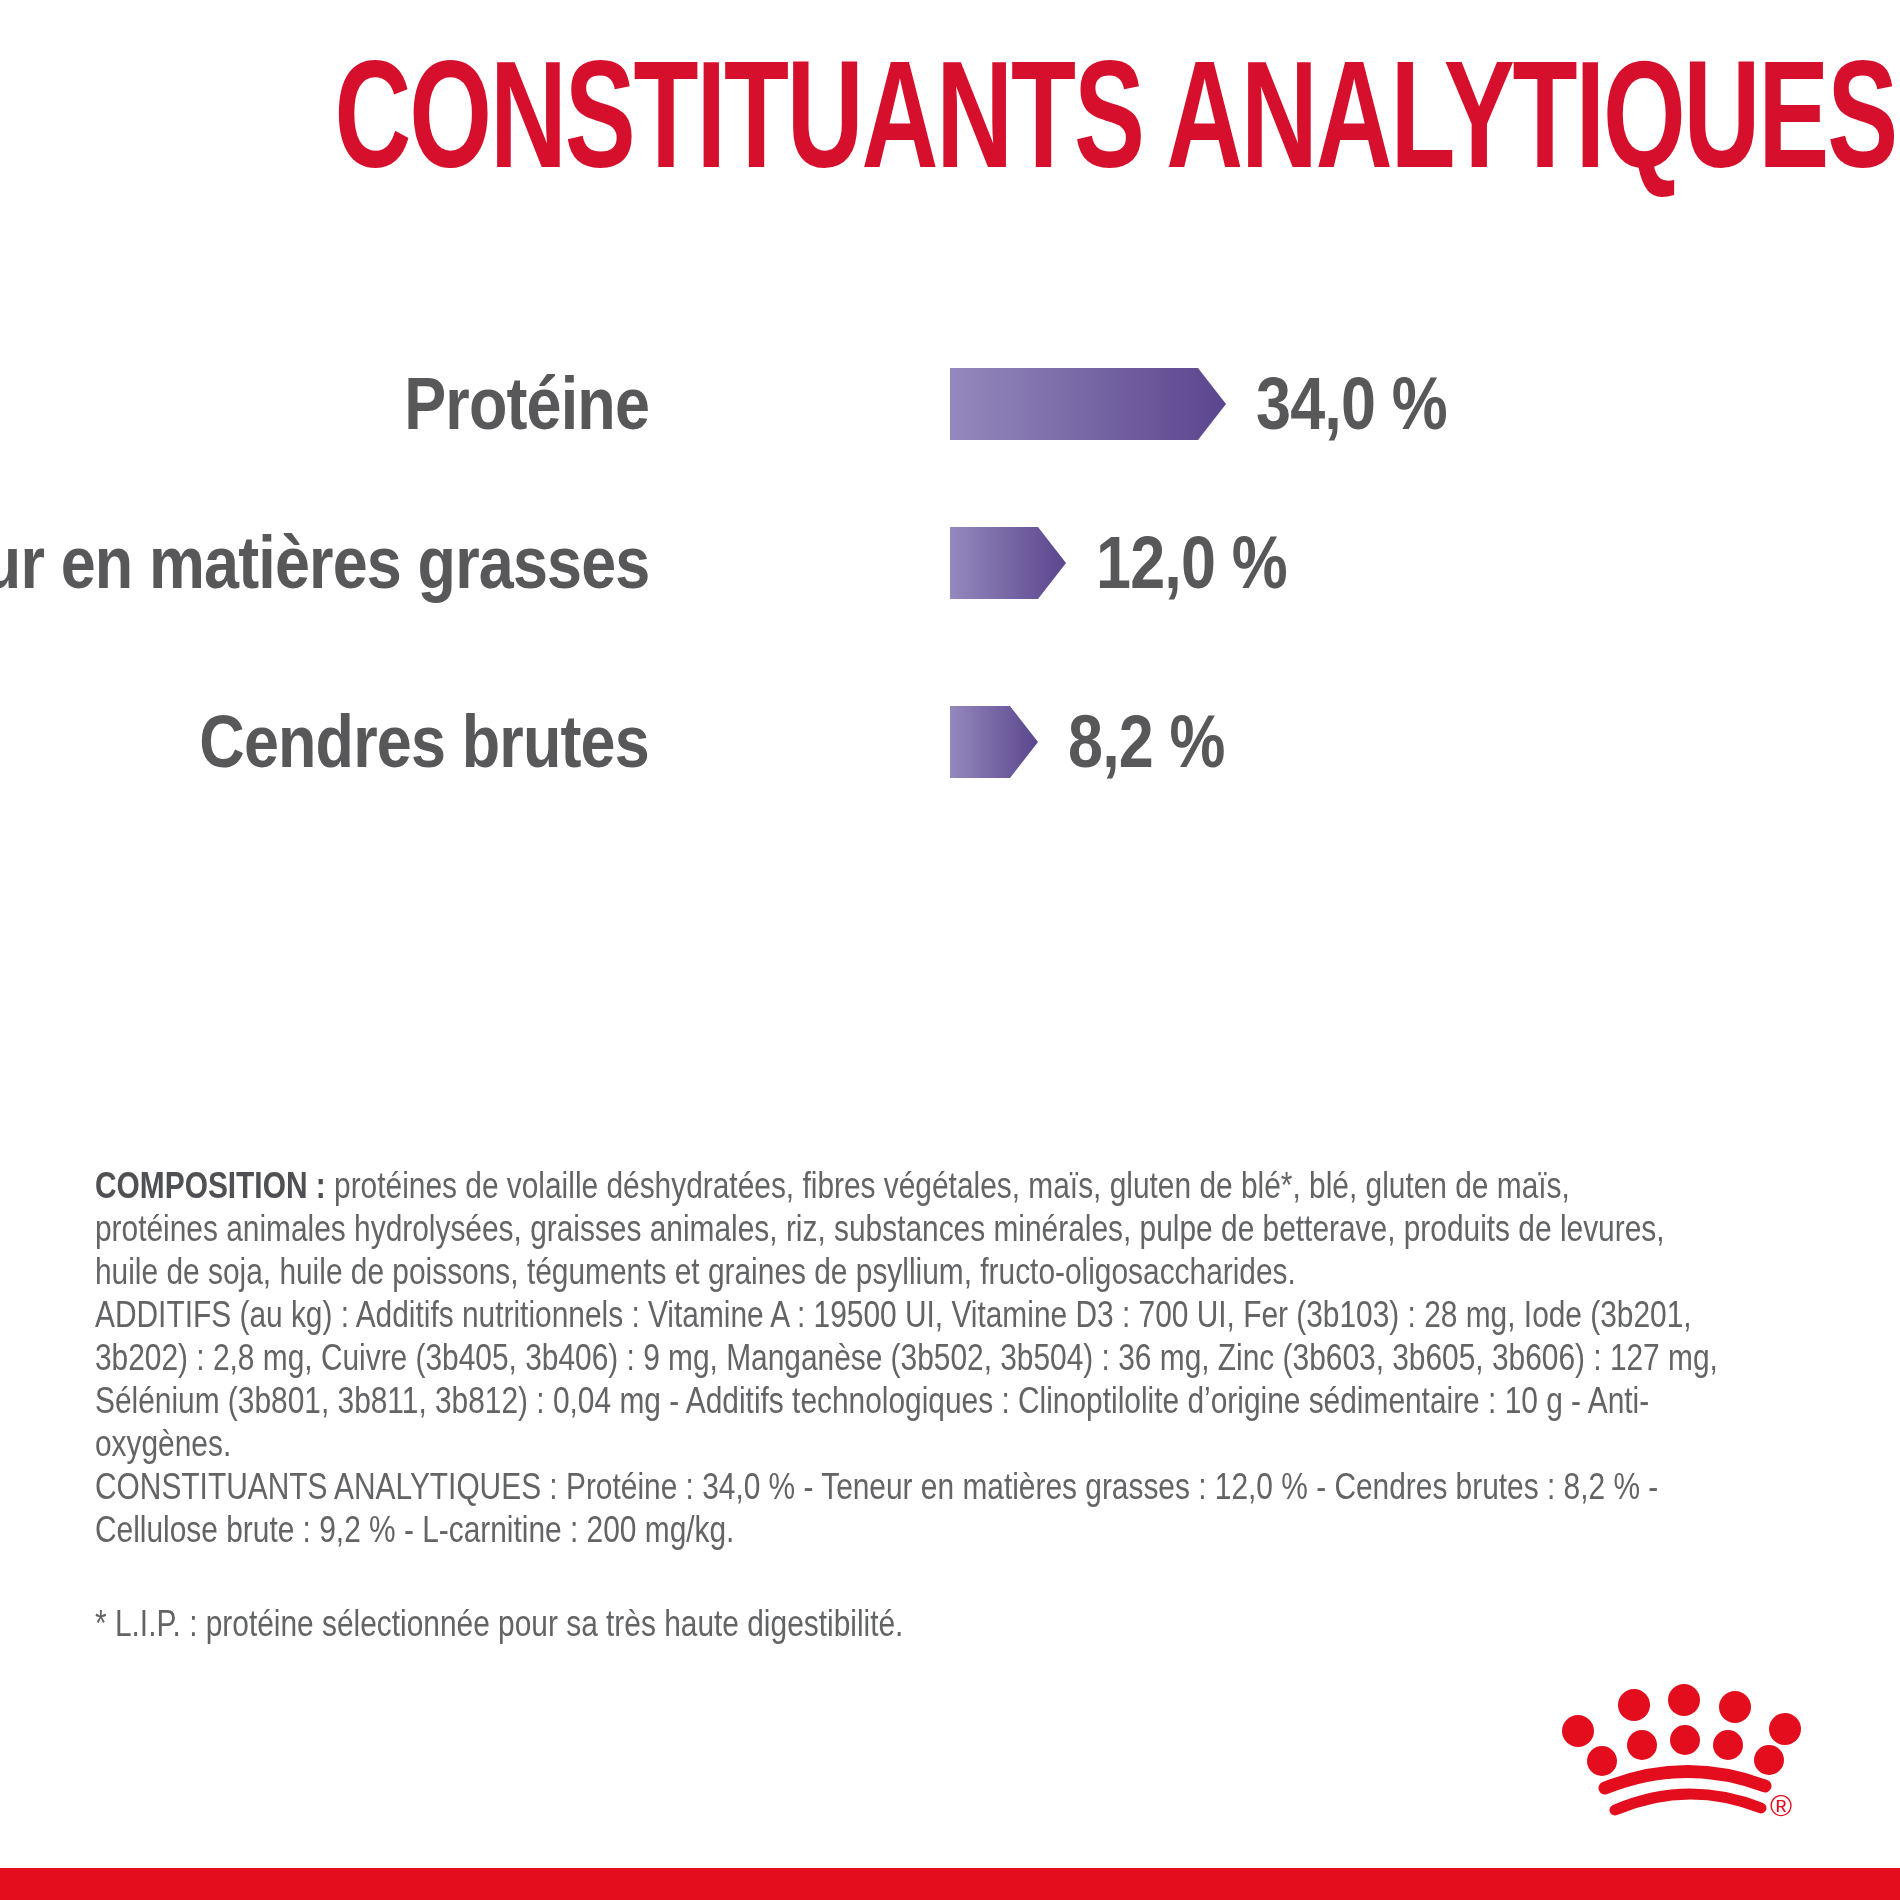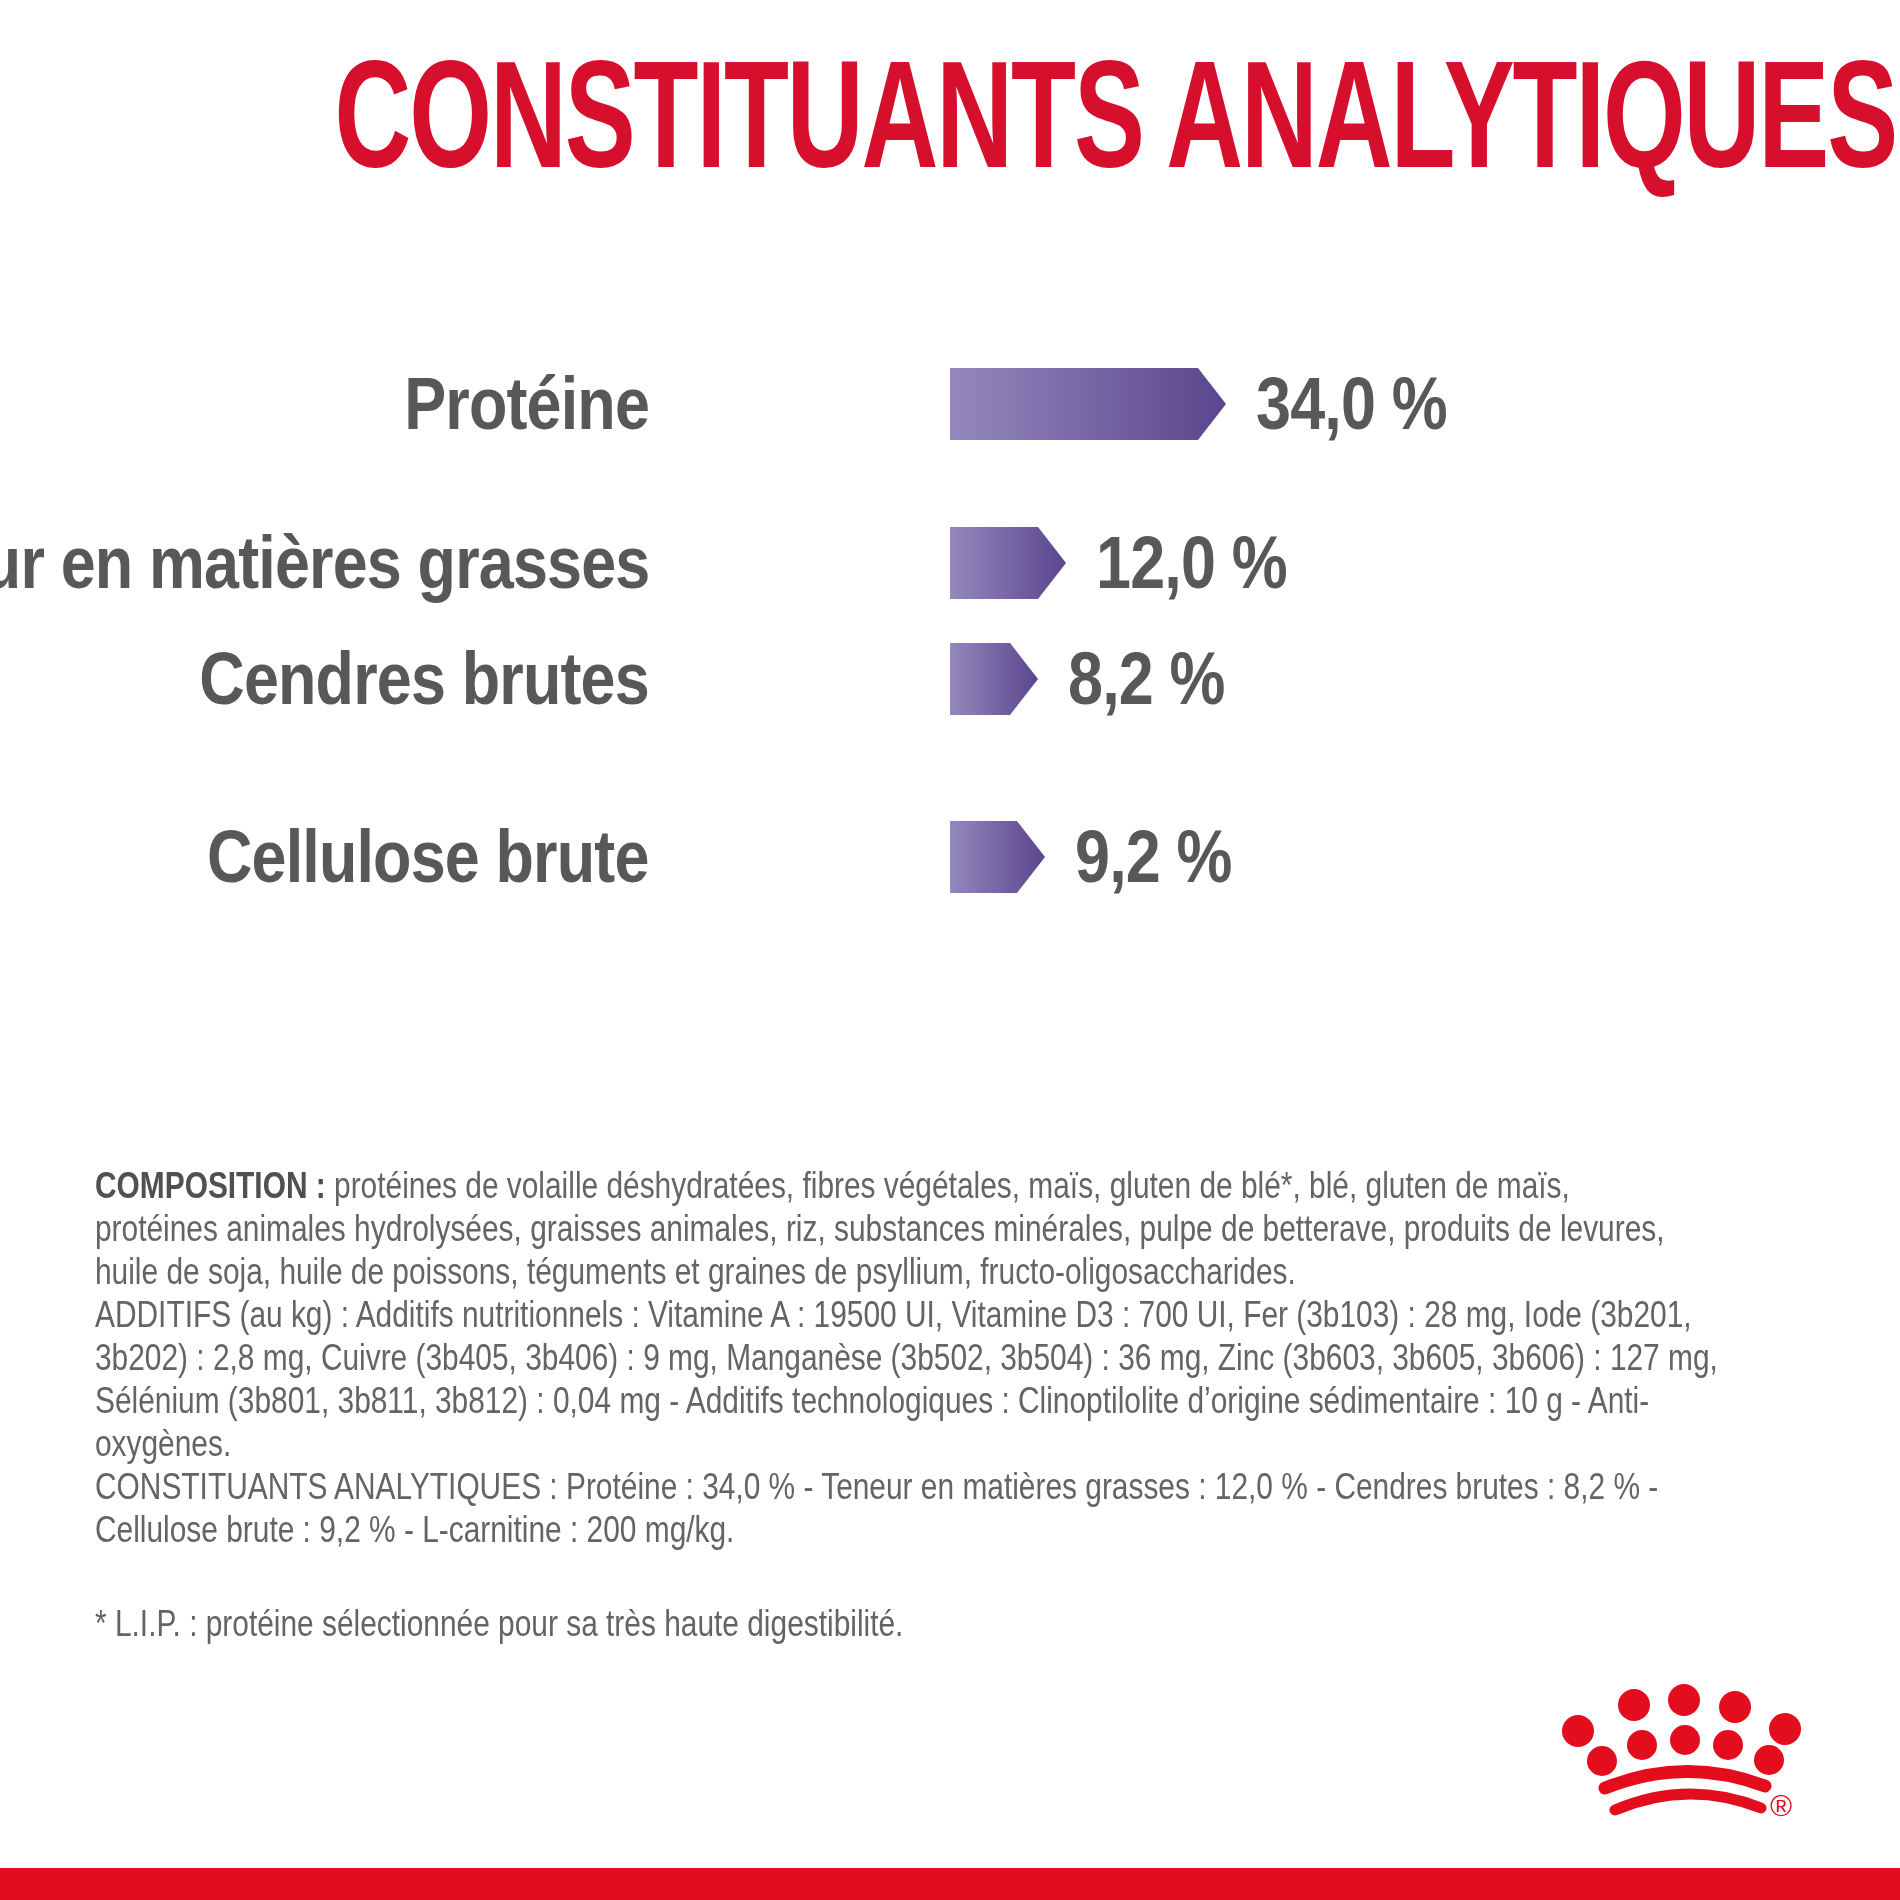--- a/index.html
+++ b/index.html
@@ -61,29 +61,24 @@
   <div class="chart-row" style="top:368px">
     <div class="label">Protéine</div>
     <div class="bar" style="width: 276px; background: linear-gradient(90deg, rgb(148, 136, 189) 0%, rgb(90, 70, 141) 100%);"></div>
     <div class="value" style="left: 1256px;">34,0 %</div>
   </div>
   <div class="chart-row" style="top:527px">
     <div class="label">Teneur en matières grasses</div>
     <div class="bar" style="width: 116px; background: linear-gradient(90deg, rgb(148, 136, 189) 0%, rgb(90, 70, 141) 100%);"></div>
     <div class="value" style="left: 1096px;">12,0 %</div>
   </div>
-  <div class="chart-row" style="top:643px">
+  <div class="chart-row" style="top:706px">
     <div class="label">Cendres brutes</div>
     <div class="bar" style="width: 88px; background: linear-gradient(90deg, rgb(148, 136, 189) 0%, rgb(90, 70, 141) 100%);"></div>
     <div class="value" style="left: 1068px;">8,2 %</div>
-  </div>
-  <div class="chart-row" style="top:821px">
-    <div class="label">Cellulose brute</div>
-    <div class="bar" style="width: 95px; background: linear-gradient(90deg, rgb(148, 136, 189) 0%, rgb(90, 70, 141) 100%);"></div>
-    <div class="value" style="left: 1075px;">9,2 %</div>
   </div>
 </div>
 
 <div class="textblock">
   <div class="t-line"><span class="lead">COMPOSITION : </span><span>protéines de volaille déshydratées, fibres végétales, maïs, gluten de blé*, blé, gluten de maïs,</span></div>
   <div class="t-line"><span>protéines animales hydrolysées, graisses animales, riz, substances minérales, pulpe de betterave, produits de levures,</span></div>
   <div class="t-line"><span>huile de soja, huile de poissons, téguments et graines de psyllium, fructo-oligosaccharides.</span></div>
   <div class="t-line"><span>ADDITIFS (au kg) : Additifs nutritionnels : Vitamine A : 19500 UI, Vitamine D3 : 700 UI, Fer (3b103) : 28 mg, Iode (3b201,</span></div>
   <div class="t-line"><span>3b202) : 2,8 mg, Cuivre (3b405, 3b406) : 9 mg, Manganèse (3b502, 3b504) : 36 mg, Zinc (3b603, 3b605, 3b606) : 127 mg,</span></div>
   <div class="t-line"><span>Sélénium (3b801, 3b811, 3b812) : 0,04 mg - Additifs technologiques : Clinoptilolite d’origine sédimentaire : 10 g - Anti-</span></div>

